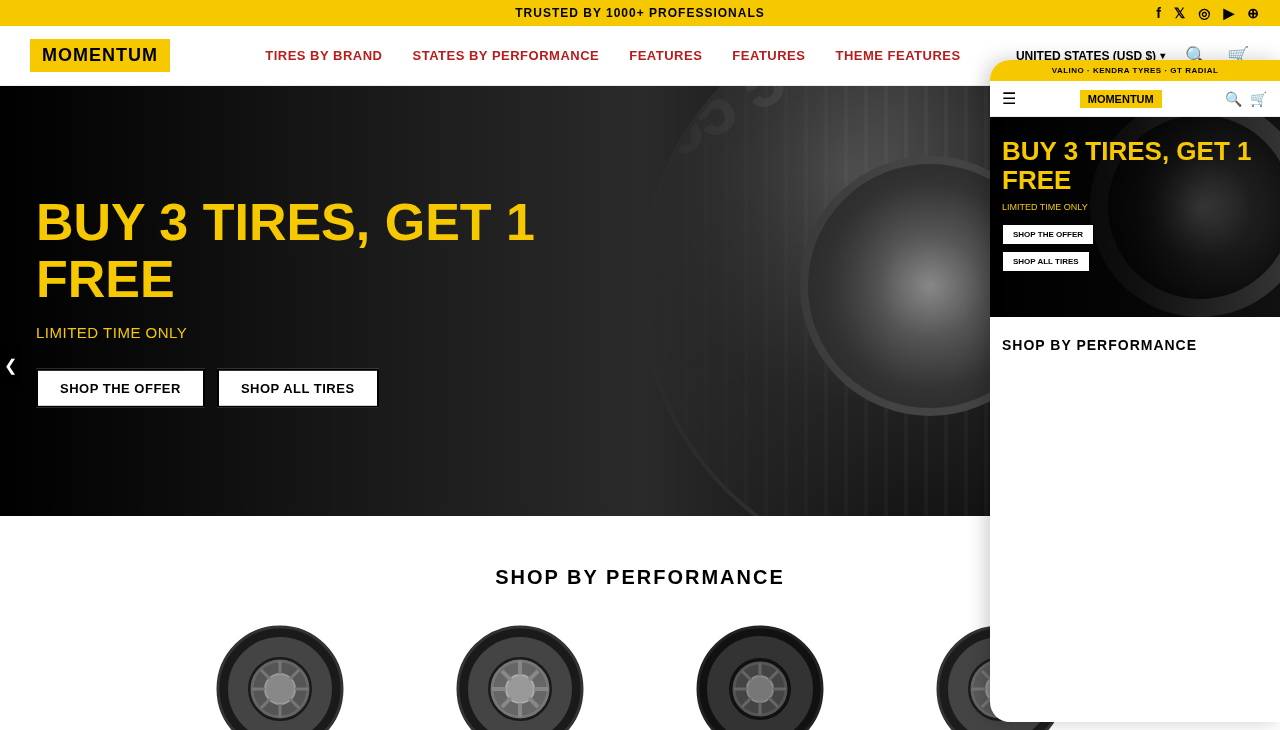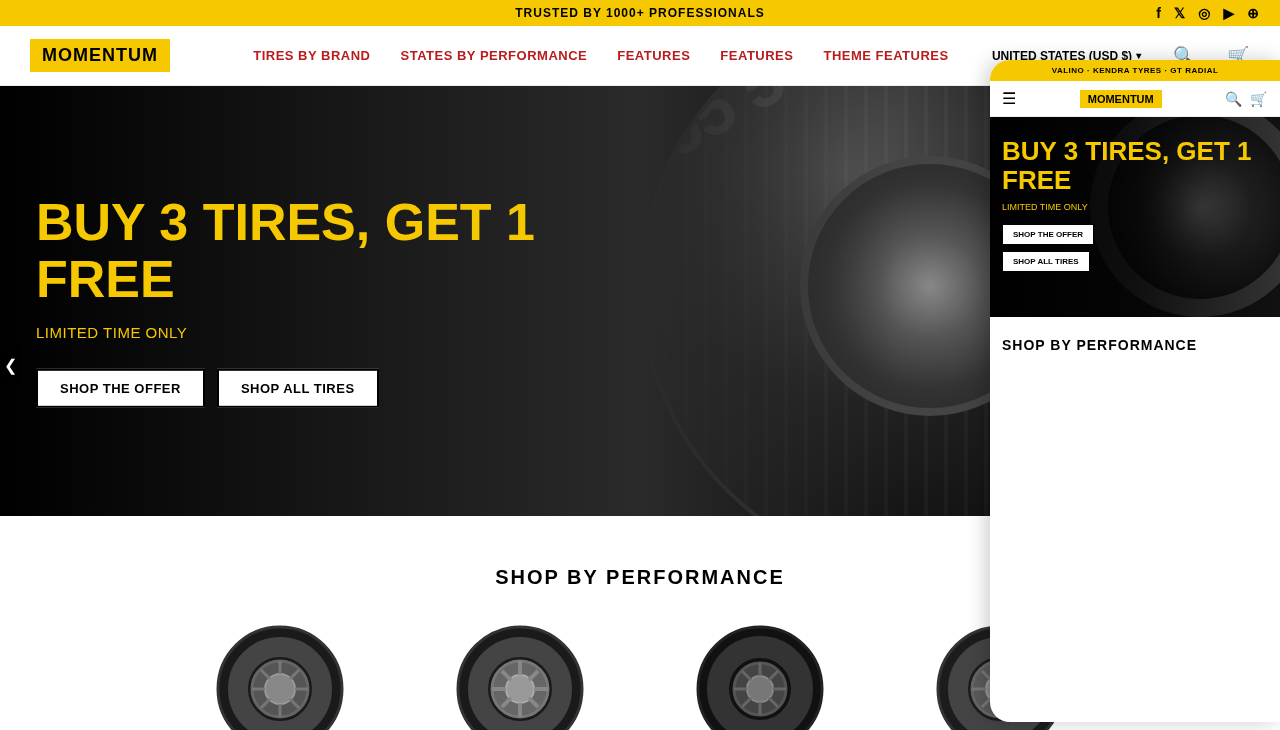--- a/index.html
+++ b/index.html
@@ -63,21 +63,21 @@
       font-weight: 700;
       letter-spacing: 0.5px;
       color: #b91c1c;
       text-decoration: none;
       white-space: nowrap;
       cursor: pointer;
     }
     .nav-right {
       display: flex;
       align-items: center;
-      gap: 32px;
+      gap: 20px;
     }
     .currency-selector {
       font-size: 12px;
       font-weight: 600;
       display: flex;
       align-items: center;
       gap: 4px;
       cursor: pointer;
     }
     .chevron-down { font-size: 10px; }

